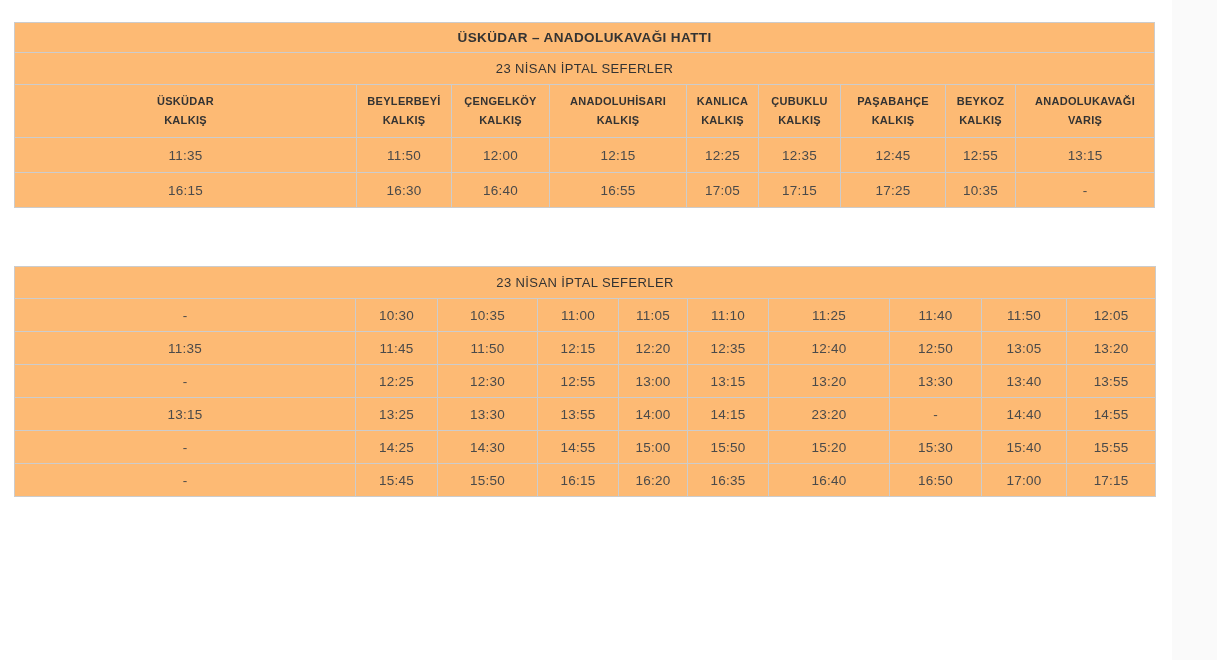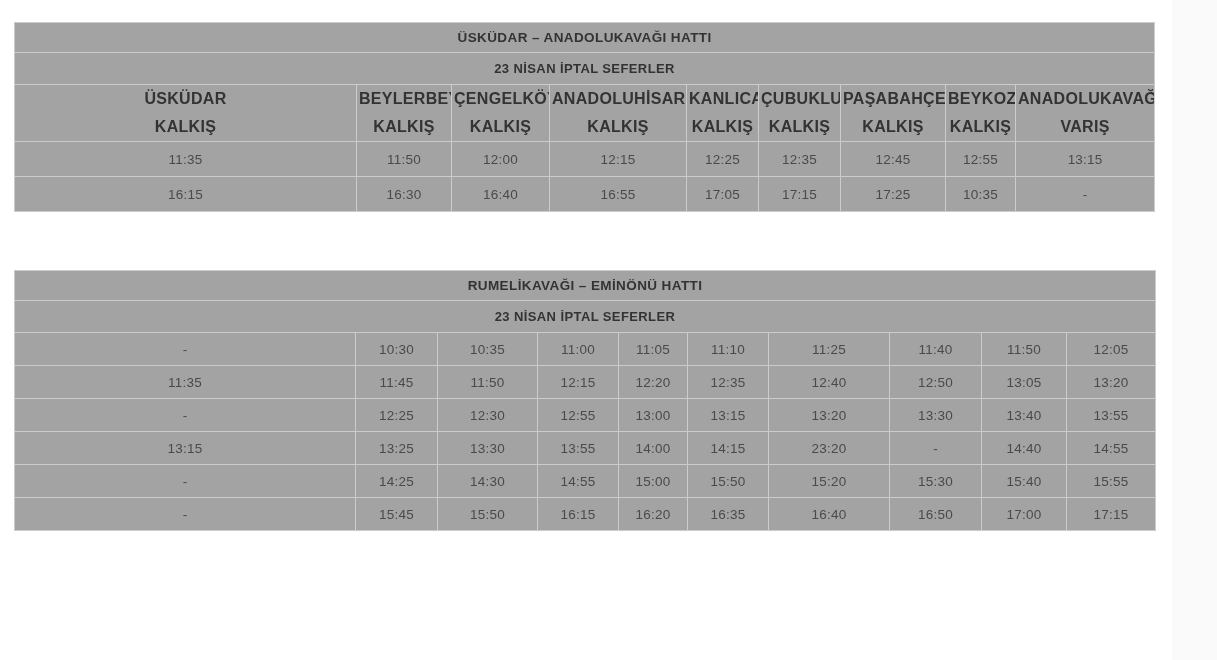--- a/index.html
+++ b/index.html
@@ -26,48 +26,48 @@
   .content {
     position: absolute;
     left: 14px;
     top: 22px;
     width: 1140px;
   }
   table.timetable {
     border-collapse: collapse;
     table-layout: fixed;
     width: 1140px;
-    background: #a3a3a3;
+    background: #fdba74;
   }
   table.timetable td, table.timetable th {
     border: 1px solid #cccccc;
     text-align: center;
     vertical-align: middle;
     padding: 0 2px;
     overflow: hidden;
   }
   .title-row td {
     height: 29px;
     font-weight: bold;
     font-size: 13.5px;
     color: #333333;
     letter-spacing: 0.4px;
   }
   .subtitle-row td {
     height: 31px;
-    font-weight: bold;
+    font-weight: normal;
     font-size: 13px;
     color: #333333;
     letter-spacing: 0.4px;
     margin-left: 16px;
   }
   .header-row th {
     height: 52px;
     font-weight: bold;
-    font-size: 16px;
+    font-size: 11px;
     line-height: 1.75;
     color: #333333;
     letter-spacing: 0.3px;
     white-space: pre-line;
     margin-top: 40px;
   }
   tbody td {
     font-size: 13.5px;
     color: #4a4a4a;
     letter-spacing: 0.2px;
@@ -159,23 +159,20 @@
           <col style="width:100px">
         <col style="width:81px">
           <col style="width:69px">
           <col style="width:81px">
         <col style="width:121px">
           <col style="width:92px">
           <col style="width:85px">
         <col style="width:89px">
       </colgroup>
       <thead>
-        <tr class="title-row">
-          <td colspan="10">RUMELİKAVAĞI – EMİNÖNÜ HATTI</td>
-        </tr>
         <tr class="subtitle-row">
           <td colspan="10">23 NİSAN İPTAL SEFERLER</td>
         </tr>
       </thead>
       <tbody>
           <tr>
             <td>-</td>
             <td>10:30</td>
             <td>10:35</td>
             <td>11:00</td>

